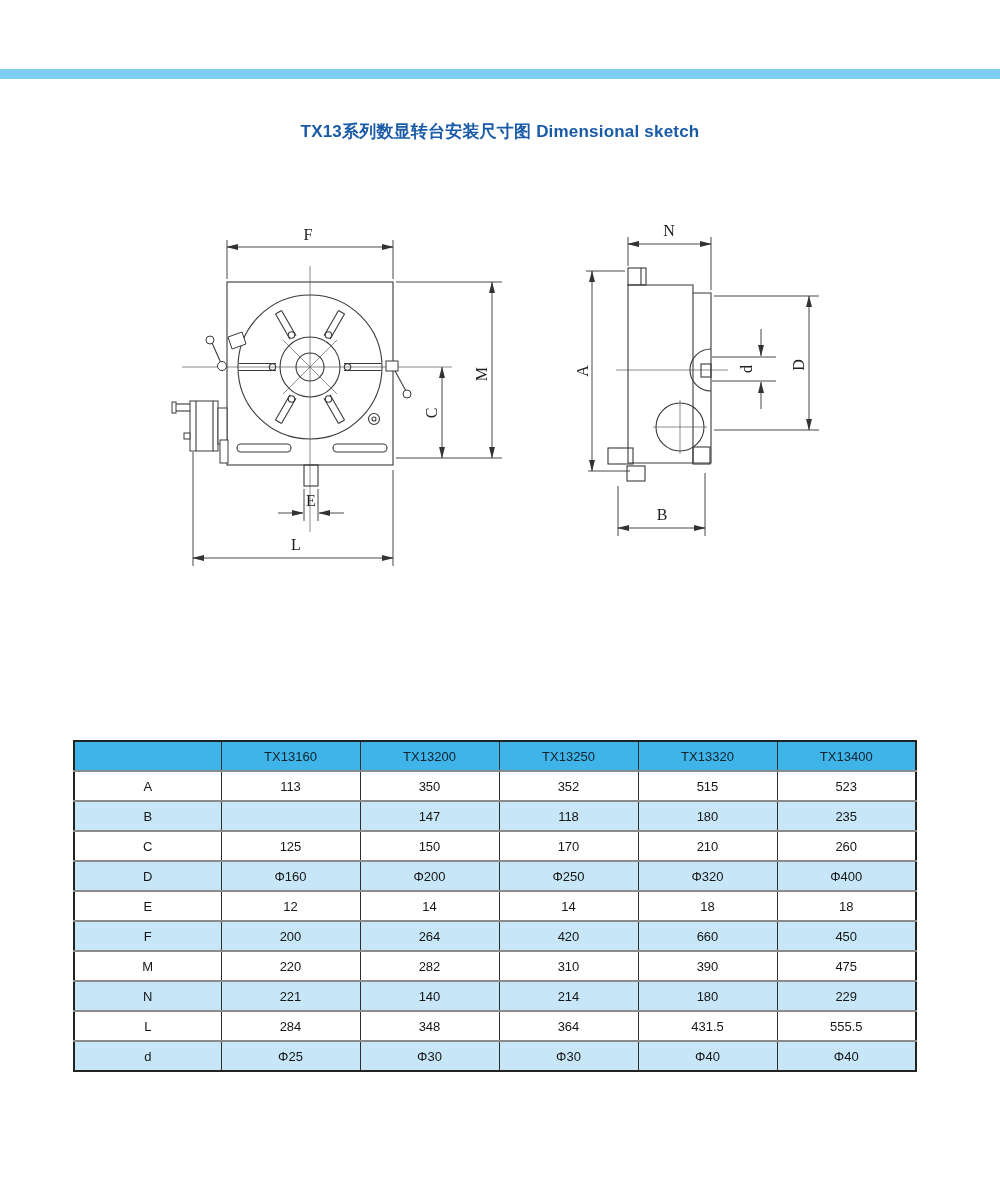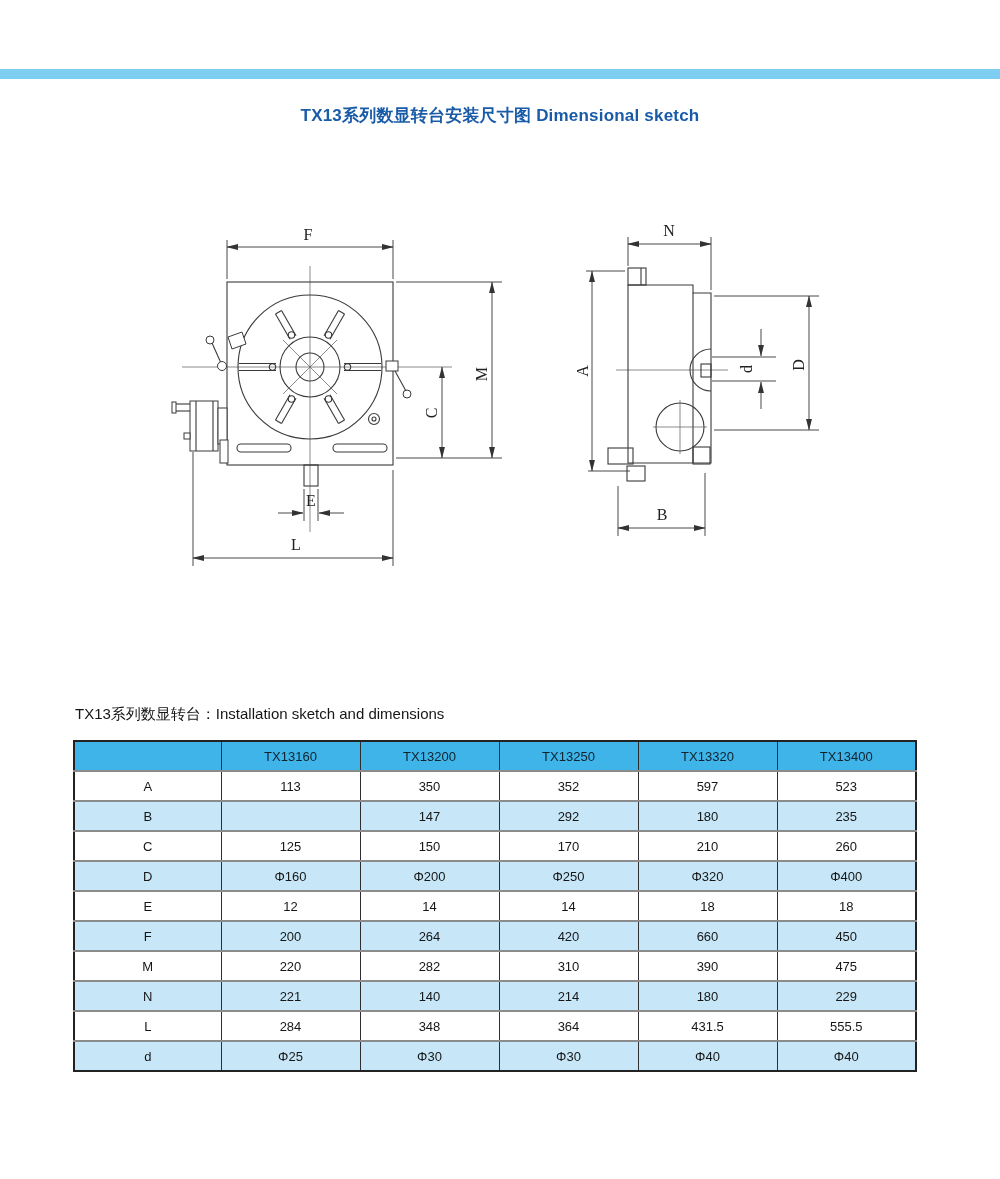--- a/index.html
+++ b/index.html
@@ -1,19 +1,19 @@
 <!DOCTYPE html>
 <html><head>
 <meta charset="utf-8">
 <style>
   html,body{margin:0;padding:0;background:#ffffff;}
   .page{position:relative;width:1000px;height:1179px;background:#ffffff;overflow:hidden;
         font-family:"Liberation Sans",sans-serif;}
   .top-bar{position:absolute;left:0;top:69px;width:1000px;height:10px;background:#7dcef1;}
-  .page-title{position:absolute;left:0;top:104px;width:1000px;text-align:center;
+  .page-title{position:absolute;left:0;top:120px;width:1000px;text-align:center;
               font-size:17px;font-weight:600;color:#1a5ba8;letter-spacing:.2px;}
   .sketch-wrap{position:absolute;left:0;top:0;width:1000px;height:620px;}
   .caption{position:absolute;left:75px;top:705px;font-size:15px;color:#161616;}
   .dim-table{position:absolute;left:73px;top:740px;width:842px;border-collapse:collapse;
              table-layout:fixed;border:2px solid #222;}
   .dim-table td{height:28px;text-align:center;vertical-align:middle;font-size:13px;color:#161616;
                 border-left:1px solid #2e2e2e;border-top:2px solid #8b8b8b;padding:0;}
   .dim-table td:first-child{border-left:none;}
   .dim-table tr.hdr td{background:#3eb4e9;border-top:none;color:#10222e;margin-top:38px;}
   .dim-table tr.alt td{background:#c7e7f8;}
@@ -195,21 +195,20 @@
       <g>
         <line class="dim" x1="618" y1="486" x2="618" y2="536"></line>
         <line class="dim" x1="705" y1="473" x2="705" y2="536"></line>
         <line class="dim" x1="618" y1="528" x2="705" y2="528" marker-start="url(#arr)" marker-end="url(#arr)"></line>
         <text x="662" y="520" text-anchor="middle">B</text>
       </g>
     </g>
   </svg>
   </div>
 
-  <div class="caption">TX13系列数显转台：Installation sketch and dimensions</div>
 
   <table class="dim-table">
     <colgroup>
         <col style="width:147px">
         <col style="width:139px">
         <col style="width:139px">
         <col style="width:139px">
         <col style="width:139px">
         <col style="width:139px">
       </colgroup>
@@ -220,28 +219,28 @@
         <td>TX13200</td>
         <td>TX13250</td>
         <td>TX13320</td>
         <td>TX13400</td>
       </tr>
       <tr>
         <td>A</td>
         <td>113</td>
         <td>350</td>
         <td>352</td>
-        <td>597</td>
+        <td>515</td>
         <td>523</td>
       </tr>
       <tr class="alt">
         <td>B</td>
         <td></td>
         <td>147</td>
-        <td>292</td>
+        <td>118</td>
         <td>180</td>
         <td>235</td>
       </tr>
       <tr>
         <td>C</td>
         <td>125</td>
         <td>150</td>
         <td>170</td>
         <td>210</td>
         <td>260</td>

